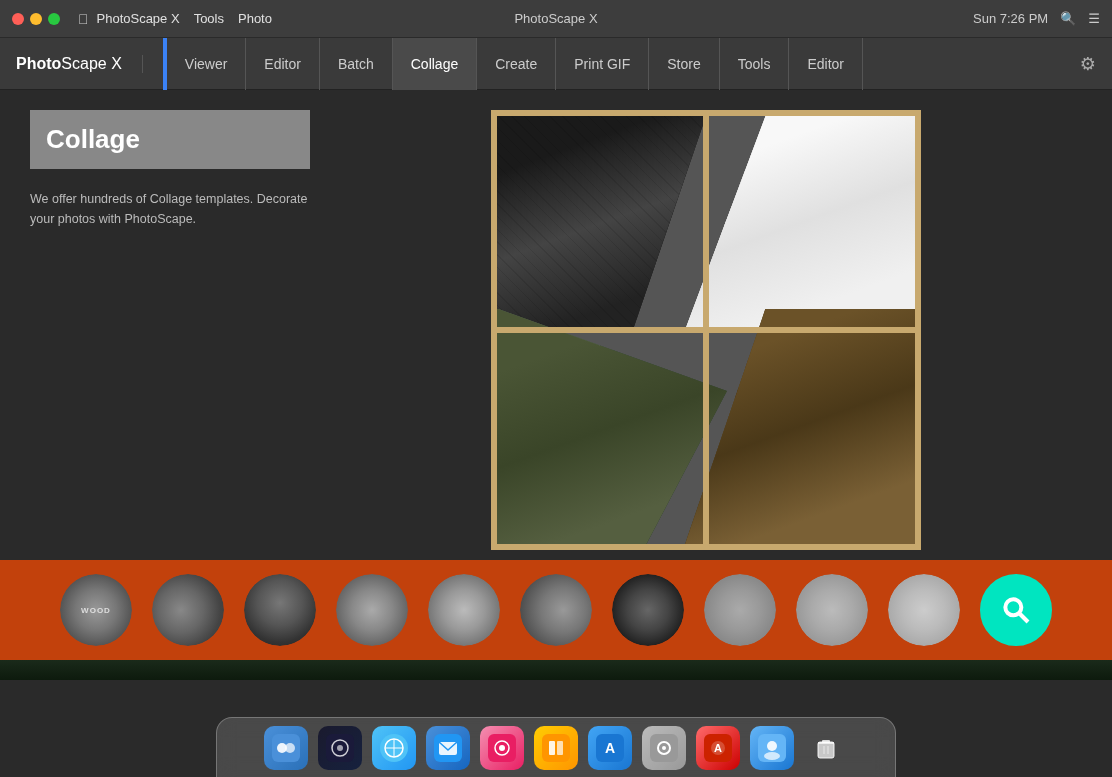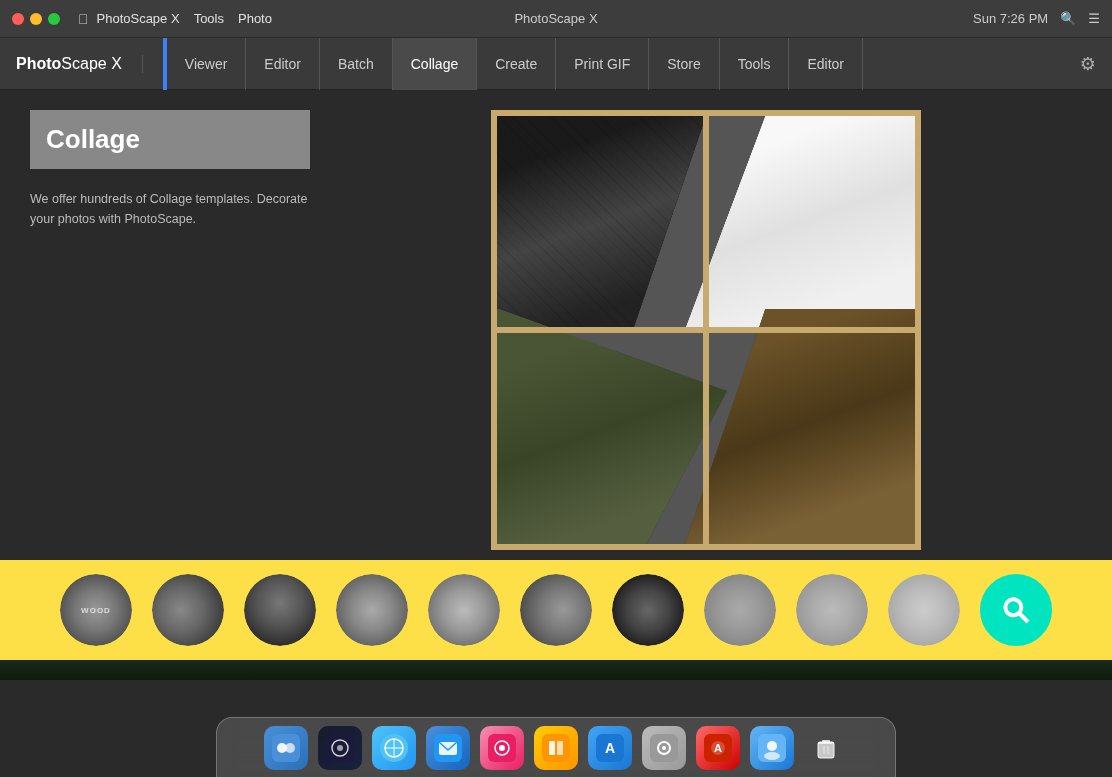--- a/index.html
+++ b/index.html
@@ -229,21 +229,21 @@
       width: 6px;
       height: 100%;
       background: #c8a96e;
       transform: translateX(-50%);
       z-index: 10;
     }
 
     
     .thumbnail-strip {
       height: 100px;
-      background: #fde047;
+      background: #c2410c;
       display: flex;
       align-items: center;
       justify-content: center;
       gap: 20px;
       padding: 0 20px;
     }
     .thumb-item {
       width: 72px;
       height: 72px;
       border-radius: 50%;

